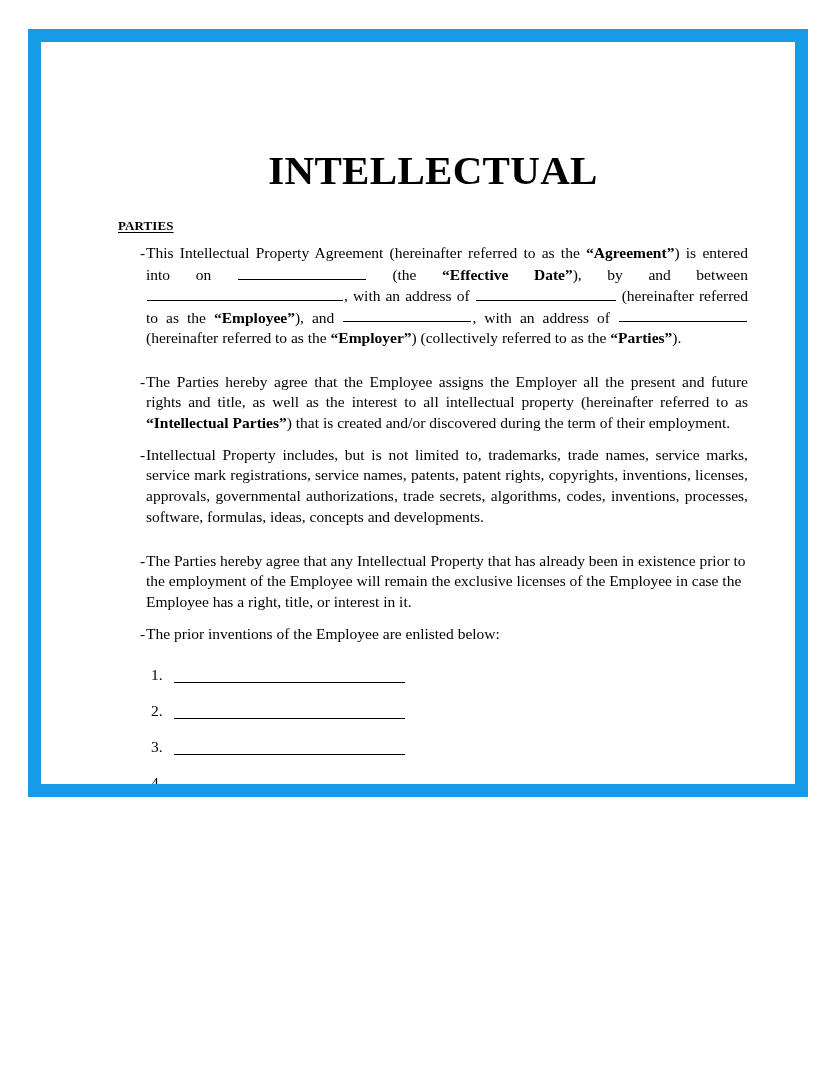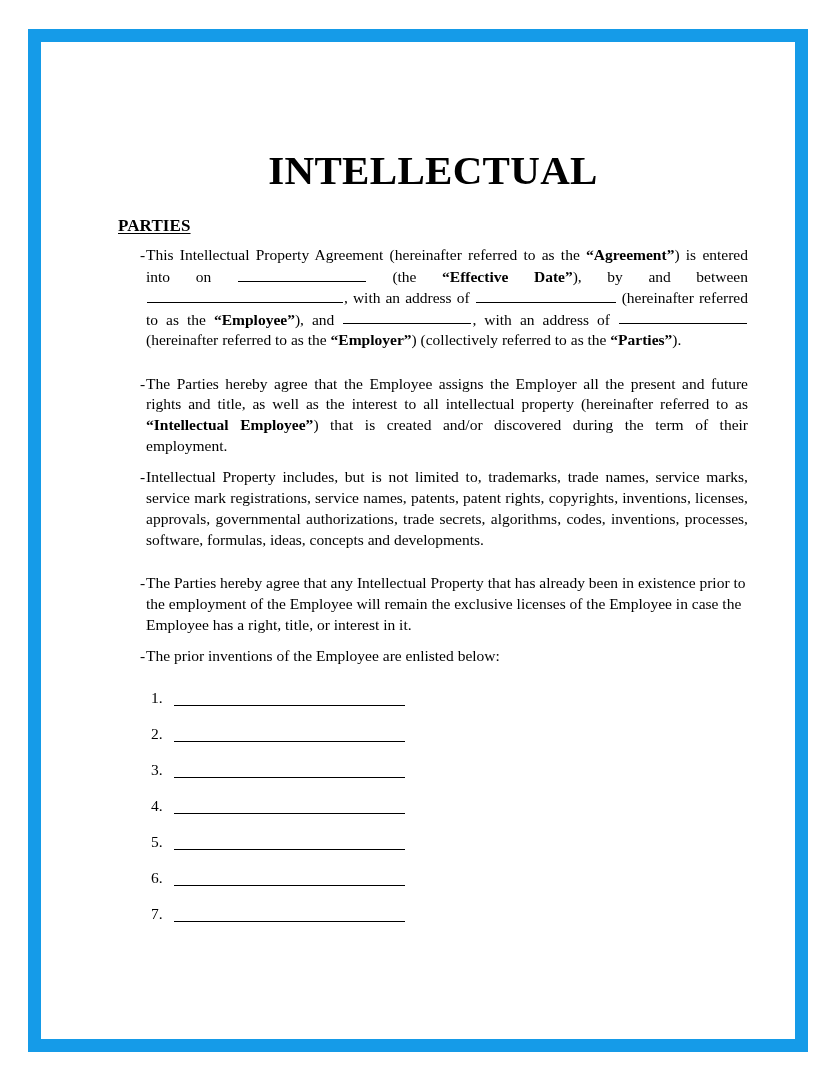--- a/index.html
+++ b/index.html
@@ -14,21 +14,21 @@
     color: #000000;
     overflow: hidden;
   }
 
   
   #page-frame {
     position: absolute;
     left: 28px;
     top: 29px;
     width: 780px;
-    height: 1023px;
+    height: 768px;
     box-sizing: border-box;
     border: 13px solid #159BE8;
     background: #ffffff;
   }
 
   #page-sheet {
     position: absolute;
     left: 0;
     top: 0;
     right: 0;
@@ -53,21 +53,21 @@
     line-height: 1.32;
     letter-spacing: 0.3px;
     margin: 0 0 0 0;
     padding: 0 6px;
   }
   .doc-title .title-line { display: block; white-space: nowrap; }
 
   
   .section-heading {
     font-weight: bold;
-    font-size: 17px;
+    font-size: 13px;
     text-decoration: underline;
     text-underline-offset: 2px;
     margin: 0;
     padding: 0;
     display: inline-block;
     letter-spacing: 0.1px;
   }
   .heading-row { margin: 0 0 9px 0; }
 
   
@@ -152,21 +152,21 @@
 
       <div id="sections-root">
           <div class="heading-row"><div class="section-heading">PARTIES</div></div>
           <div class="bullet">
             <div class="bullet-dash">-</div>
             <div class="bullet-text">This Intellectual Property Agreement (hereinafter referred to as the <b>“Agreement”</b>) is entered into on <span class="blank bl-md"></span> (the <b>“Effective Date”</b>), by and between <span class="blank bl-xl"></span>, with an address of <span class="blank bl-lg"></span> (hereinafter referred to as the <b>“Employee”</b>), and <span class="blank bl-md"></span>, with an address of <span class="blank bl-md"></span> (hereinafter referred to as the <b>“Employer”</b>) (collectively referred to as the <b>“Parties”</b>).</div>
           </div>
           <div class="spacer-sm"></div>
           <div class="bullet">
             <div class="bullet-dash">-</div>
-            <div class="bullet-text">The Parties hereby agree that the Employee assigns the Employer all the present and future rights and title, as well as the interest to all intellectual property (hereinafter referred to as <b>“Intellectual Employee”</b>) that is created and/or discovered during the term of their employment.</div>
+            <div class="bullet-text">The Parties hereby agree that the Employee assigns the Employer all the present and future rights and title, as well as the interest to all intellectual property (hereinafter referred to as <b>“Intellectual Parties”</b>) that is created and/or discovered during the term of their employment.</div>
           </div>
           <div class="bullet">
             <div class="bullet-dash">-</div>
             <div class="bullet-text">Intellectual Property includes, but is not limited to, trademarks, trade names, service marks, service mark registrations, service names, patents, patent rights, copyrights, inventions, licenses, approvals, governmental authorizations, trade secrets, algorithms, codes, inventions, processes, software, formulas, ideas, concepts and developments.</div>
           </div>
           <div class="spacer-sm"></div>
           <div class="bullet">
             <div class="bullet-dash">-</div>
             <div class="bullet-text no-justify">The Parties hereby agree that any Intellectual Property that has already been in existence prior to the employment of the Employee will remain the exclusive licenses of the Employee in case the Employee has a right, title, or interest in it.</div>
           </div>

